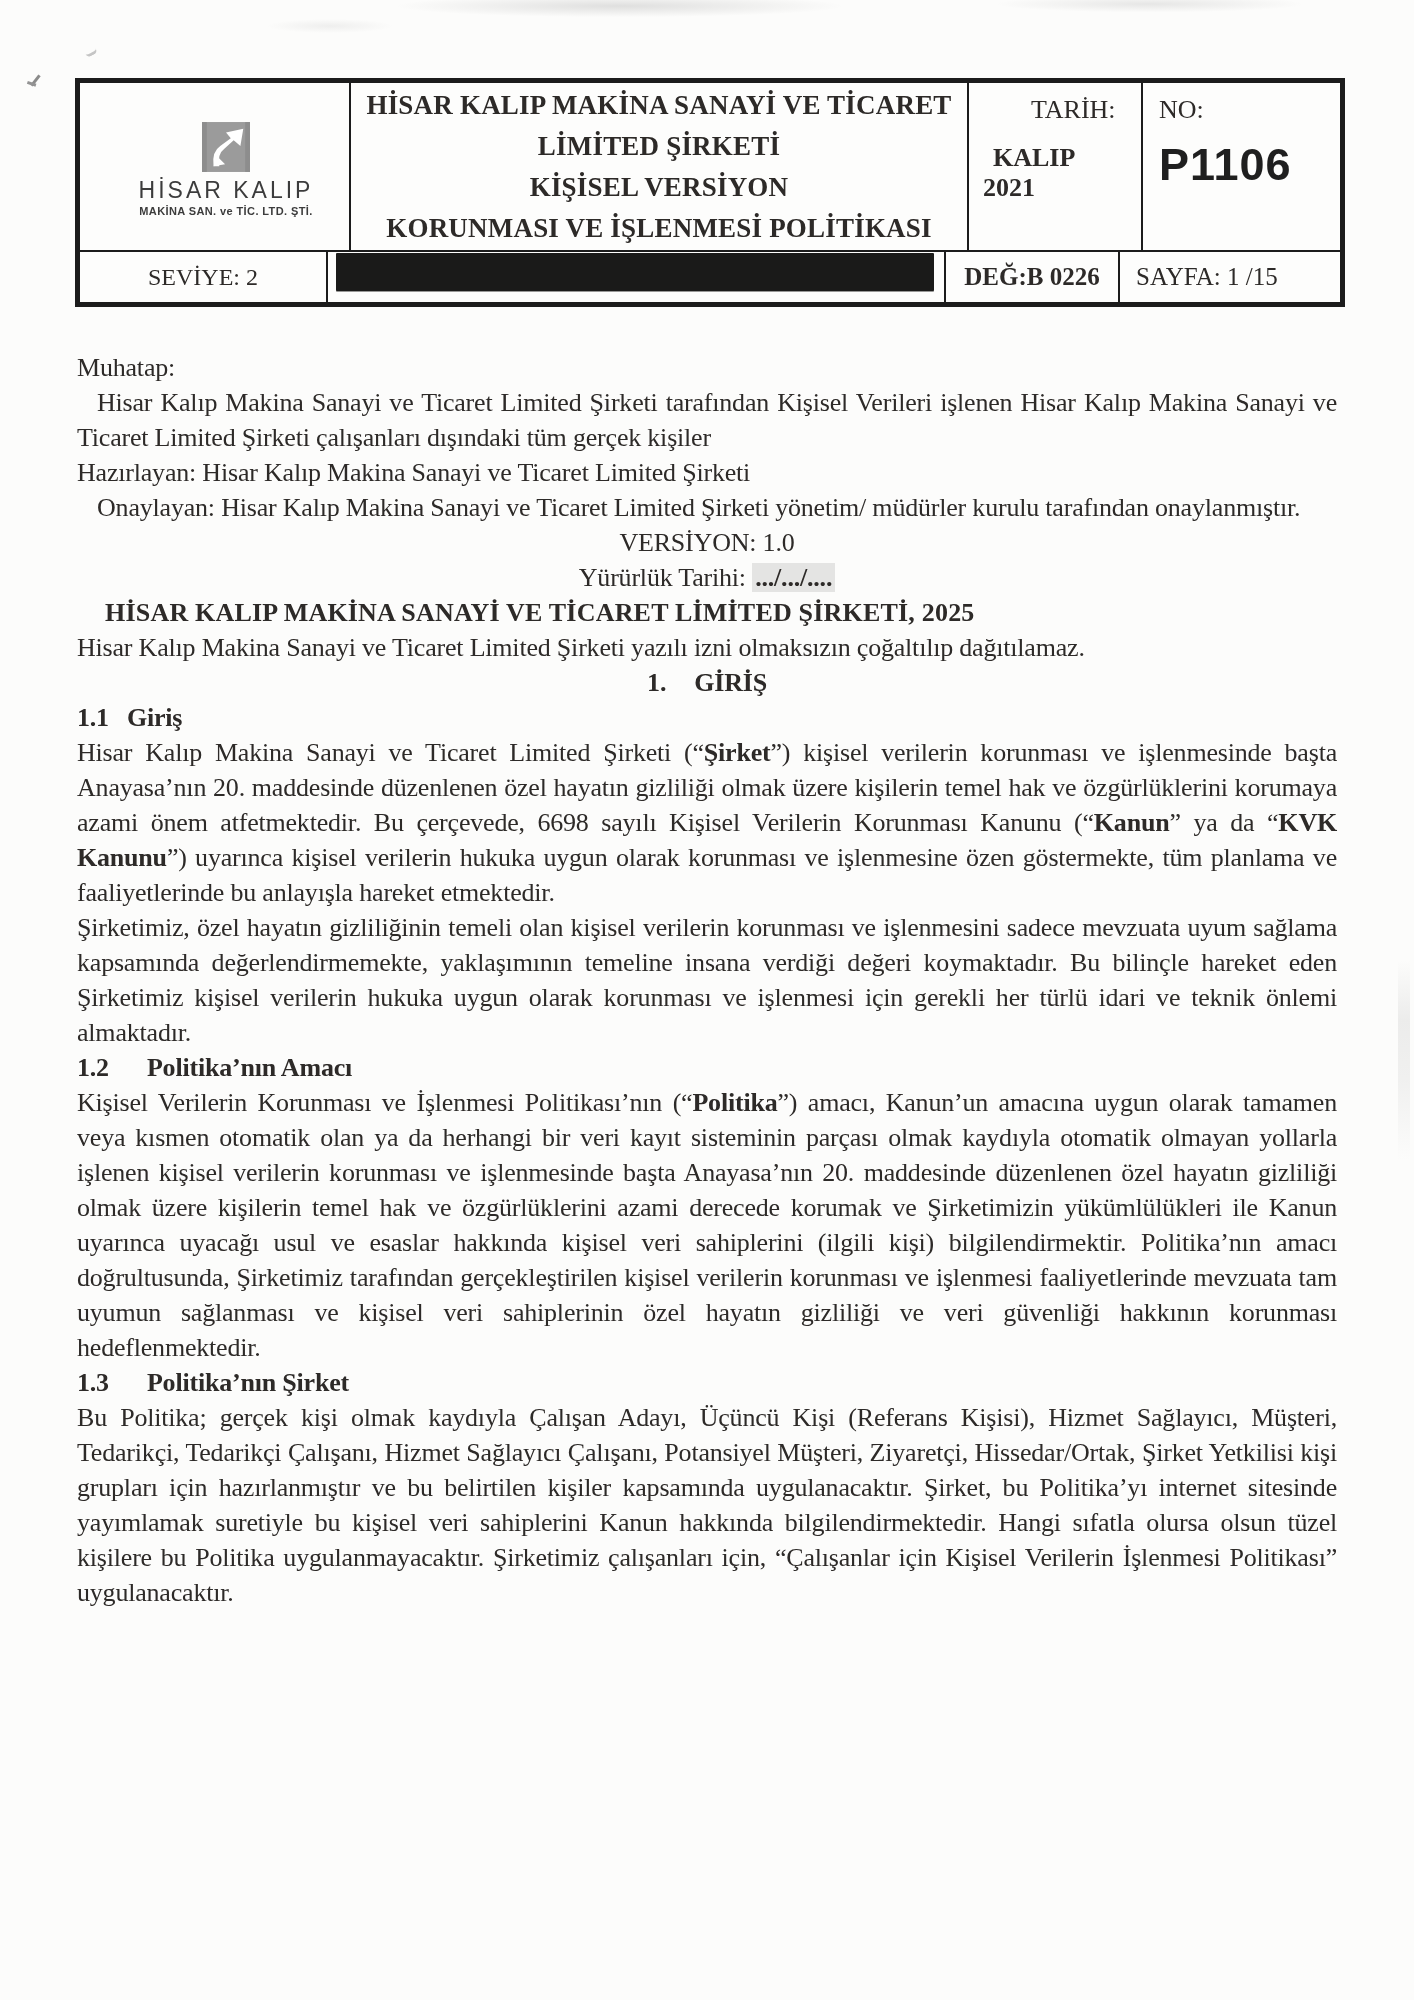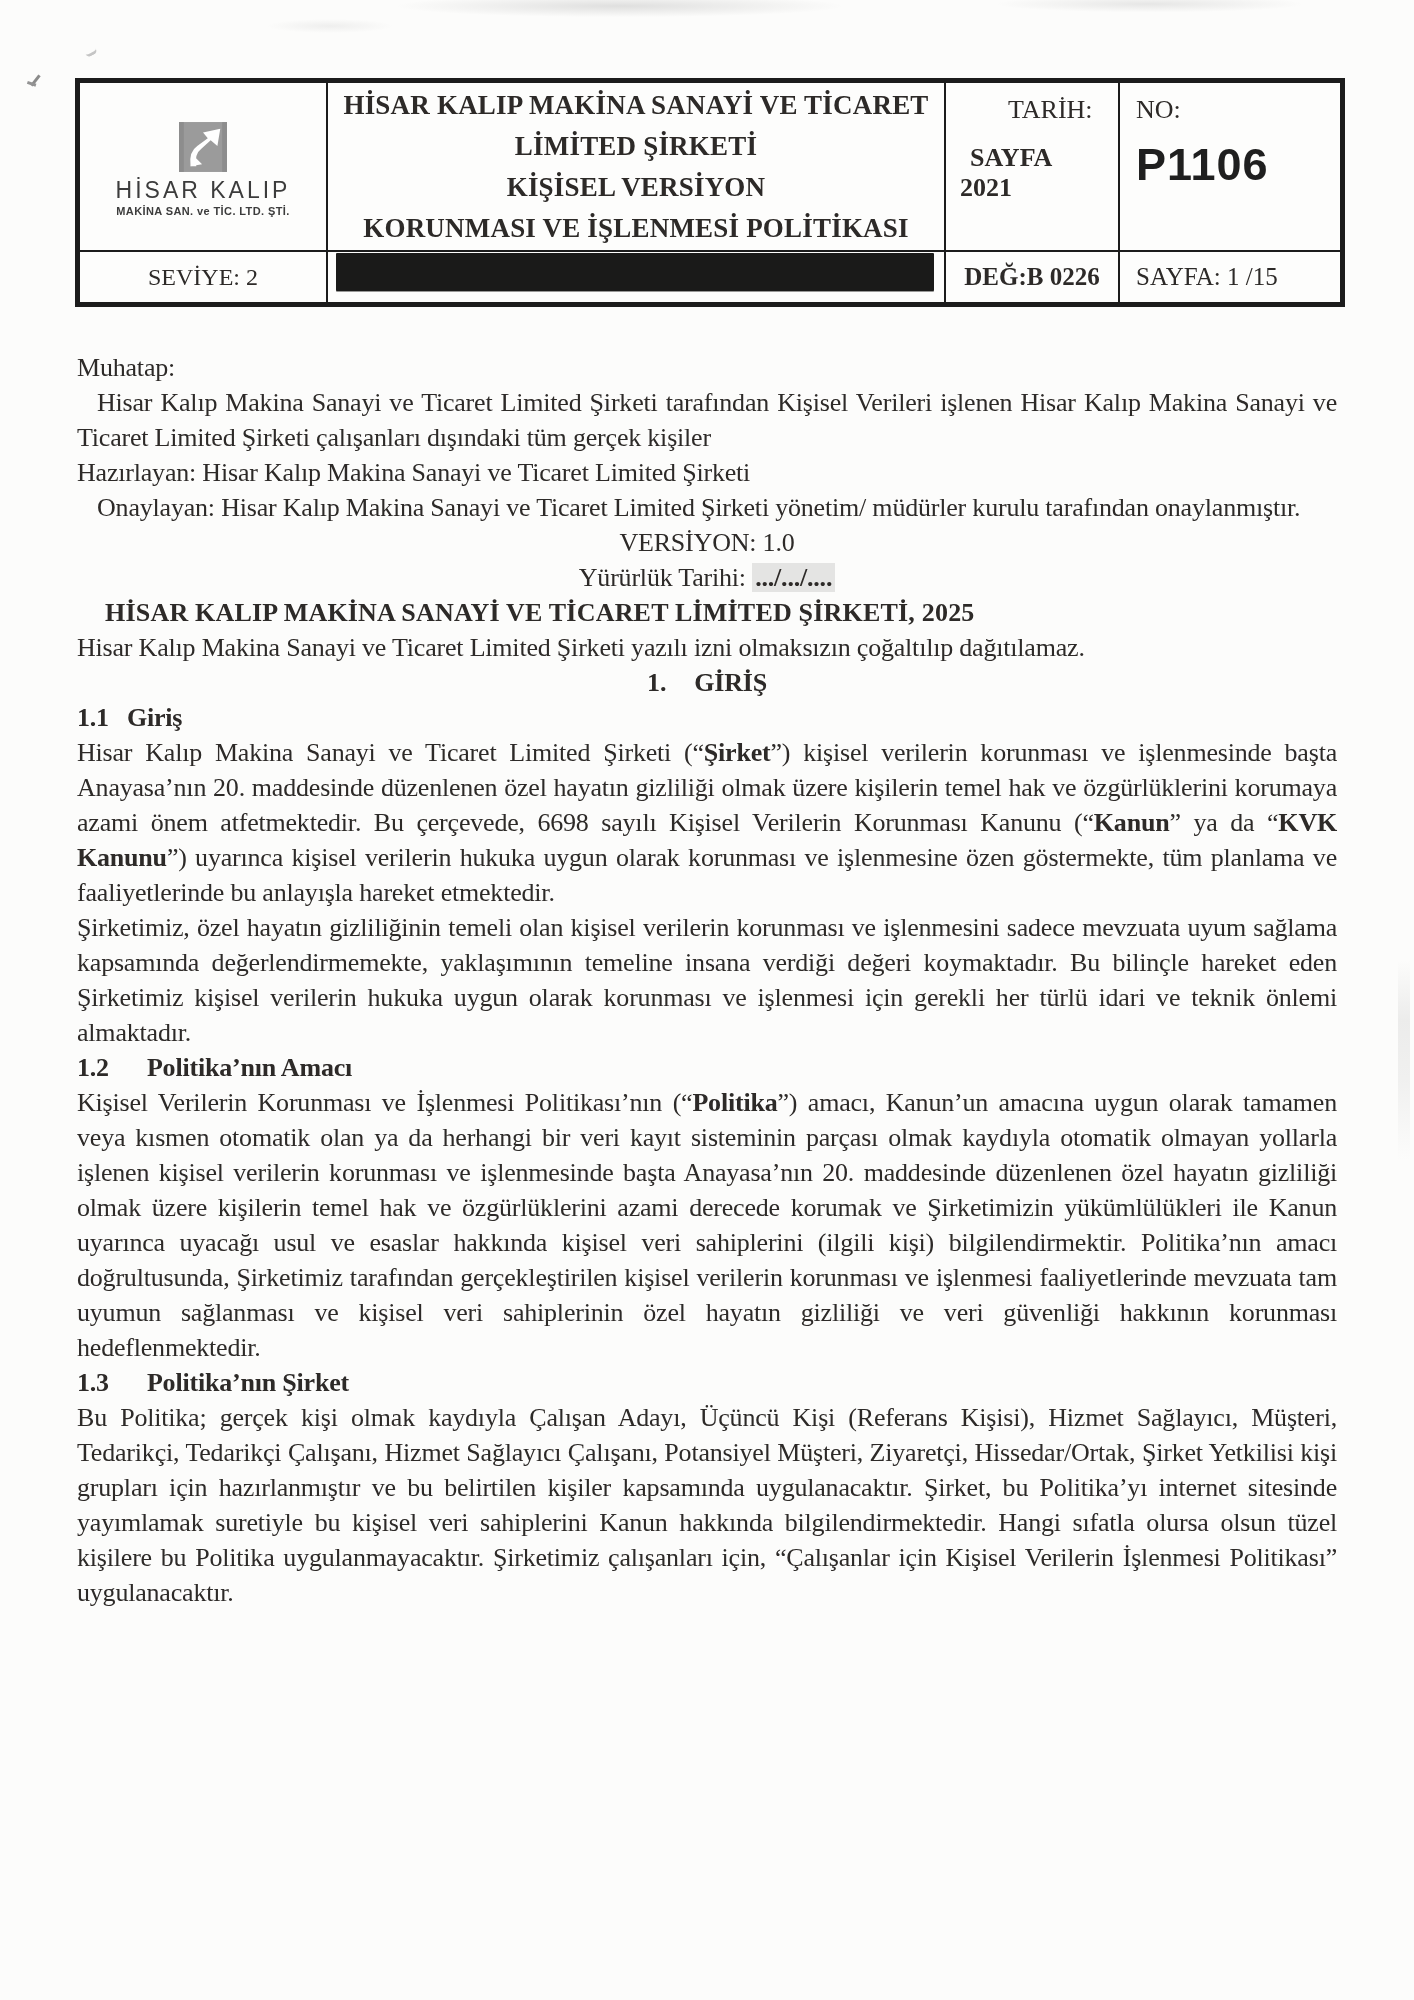--- a/index.html
+++ b/index.html
@@ -28,21 +28,21 @@
     border:5px solid #1c1c1c; background:#fdfdfc; }
   .hdr-row1 { display:flex; height:167px; }
   .hdr-row2 { display:flex; height:50px; border-top:2px solid #1c1c1c; }
   .cell { box-sizing:border-box; }
   .vline { border-right:2px solid #1c1c1c; }
   .c1 { width:248px; }
   .c2 { width:618px; }
   .c3 { width:174px; }
   .c4 { flex:1; }
 
-  .logo-cell { display:flex; flex-direction:column; align-items:center; justify-content:center; padding-top:6px; }
+  .logo-cell { display:flex; flex-direction:column; align-items:center; justify-content:center; padding-top:6px;margin-left:23px; }
   .logo-mark { margin-bottom:5px; }
   .logo-name { font-family:"Liberation Sans","DejaVu Sans",sans-serif; font-size:23px;
     letter-spacing:3px; color:#3c3c3c; font-weight:500; }
   .logo-sub { font-family:"Liberation Sans","DejaVu Sans",sans-serif; font-size:11px;
     font-weight:bold; letter-spacing:.4px; color:#3c3c3c; margin-top:1px; }
 
   .title-cell { display:flex; flex-direction:column; justify-content:center; text-align:center;
     font-weight:bold; font-size:27px; line-height:41px; letter-spacing:.2px; padding:2px 6px; }
 
   .date-cell { padding:12px 0 0 14px; font-size:26px; }
@@ -106,21 +106,21 @@
 
       <div class="cell vline c2 title-cell">
         <span>HİSAR KALIP MAKİNA SANAYİ VE TİCARET</span>
         <span>LİMİTED ŞİRKETİ</span>
         <span>KİŞİSEL VERSİYON</span>
         <span>KORUNMASI VE İŞLENMESİ POLİTİKASI</span>
       </div>
 
       <div class="cell vline c3 date-cell">
         <div class="date-label">TARİH:</div>
-        <div class="date-month">SAYFA</div>
+        <div class="date-month">KALIP</div>
         <div class="date-year">2021</div>
       </div>
 
       <div class="cell c4 no-cell">
         <div>NO:</div>
         <div class="no-value">P1106</div>
       </div>
     </div>
 
     <div class="hdr-row2">

